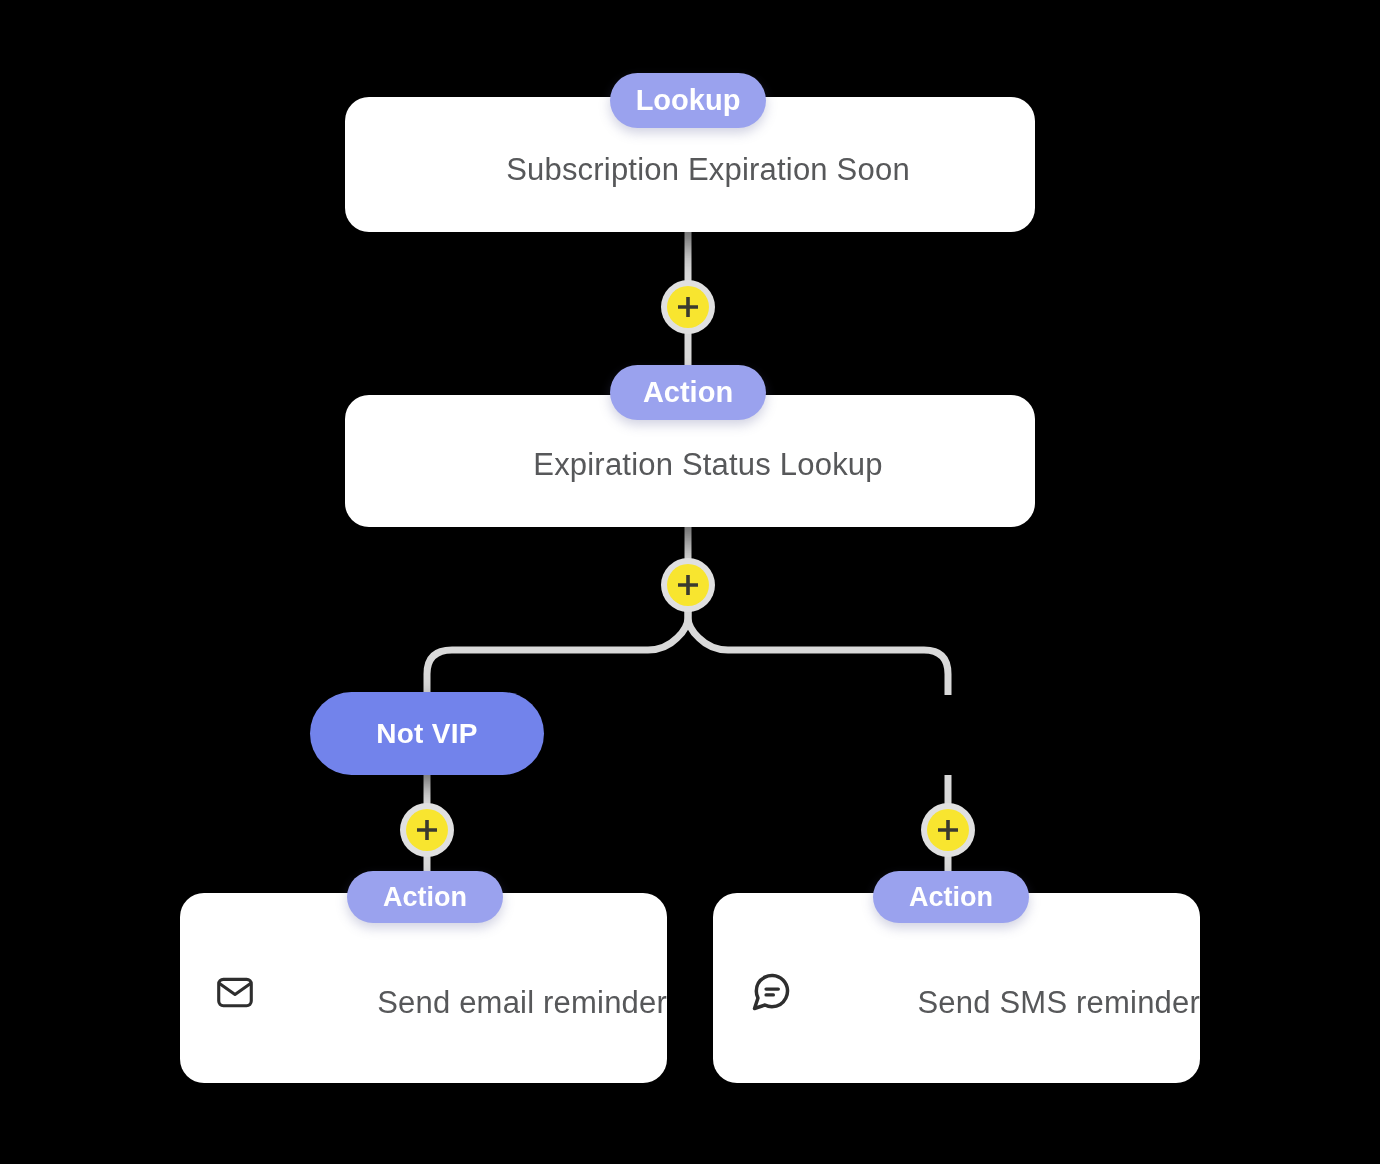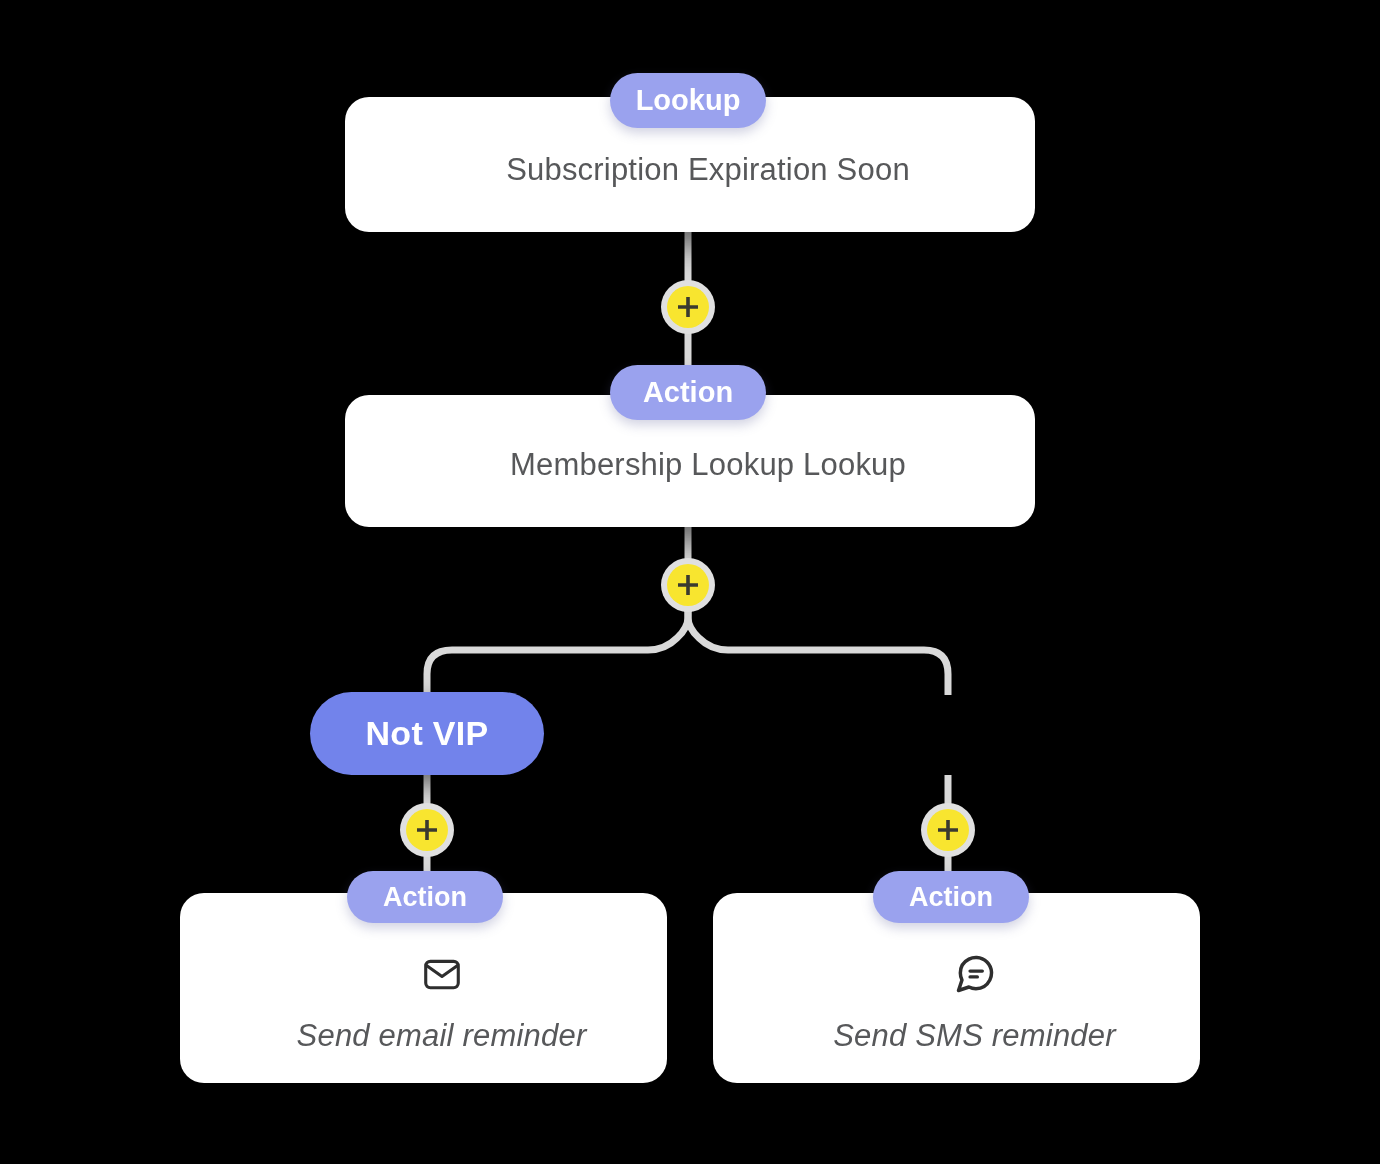--- a/index.html
+++ b/index.html
@@ -46,37 +46,36 @@
     box-shadow:0 5px 12px rgba(90,95,150,.28);
   }
   .badge.big{width:156px;height:55px;font-size:29px;}
   .badge.small{width:156px;height:52px;font-size:27px;border-radius:26px;}
   .pill{
     position:absolute;z-index:3;
     background:var(--pill-bg);
     color:var(--badge-text);
     border-radius:42px;
     display:flex;align-items:center;justify-content:center;
-    font-size:34px;font-weight:600;letter-spacing:.3px;
+    font-size:28px;font-weight:600;letter-spacing:.3px;
     box-shadow:0 10px 22px rgba(0,0,0,.5);
     cursor:pointer;
   }
   .plus{
     position:absolute;z-index:5;
     width:42px;height:42px;border-radius:50%;
     background:var(--plus-bg);
     box-shadow:0 0 0 6px var(--plus-ring);
     display:flex;align-items:center;justify-content:center;
     cursor:pointer;
   }
   .plus svg{display:block;}
   .action-card{
-    flex-direction:column;justify-content:center;
+    flex-direction:row;justify-content:space-between;
     padding-top:30px;
-    font-style:italic;
   }
   .action-card .icon-wrap{
     height:44px;display:flex;align-items:center;justify-content:center;
     margin-bottom:22px;
   }
   .node-icon{stroke:#2E2E2E;fill:none;}
 </style>
 </head>
 <body>
 
@@ -101,21 +100,21 @@
   <div class="plus" style="left:667px;top:286px;" role="button">
     <svg width="24" height="24" viewBox="0 0 24 24">
       <path d="M12 2 V22 M2 12 H22" stroke="#3A3A30" stroke-width="3.6" fill="none"></path>
     </svg>
   </div>
 
   <div class="badge big" style="left:610px;top:365px;">
     <span>Action</span>
   </div>
   <div class="card" style="left:345px;top:395px;width:690px;height:132px;padding-top:8px;">
-    <span class="title">Membership Lookup Lookup</span>
+    <span class="title">Expiration Status Lookup</span>
   </div>
 
   <div class="plus" style="left:667px;top:564px;" role="button">
     <svg width="24" height="24" viewBox="0 0 24 24">
       <path d="M12 2 V22 M2 12 H22" stroke="#3A3A30" stroke-width="3.6" fill="none"></path>
     </svg>
   </div>
 
   <div class="pill" style="left:310px;top:692px;width:234px;height:83px;" role="button">
     <span>Not VIP</span>

